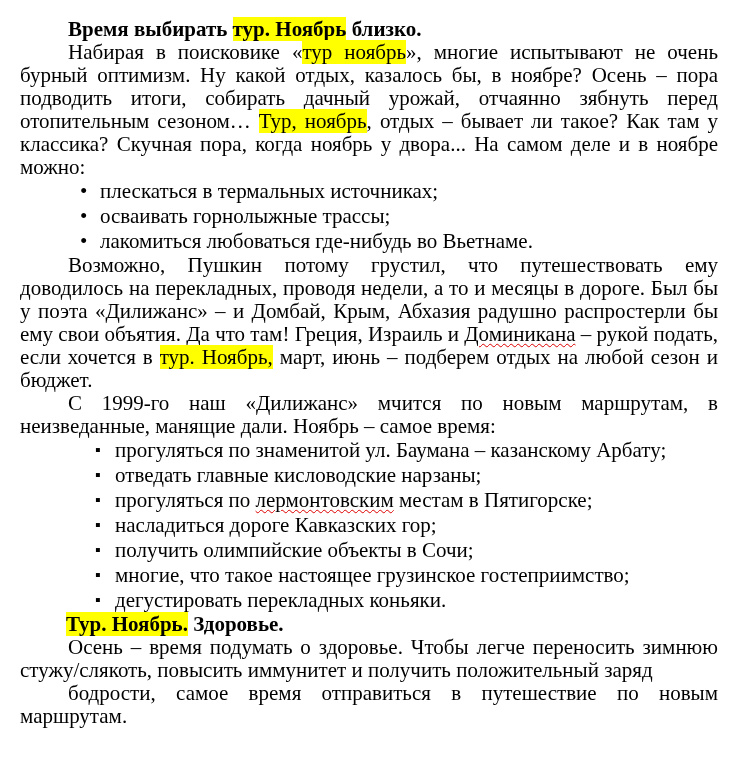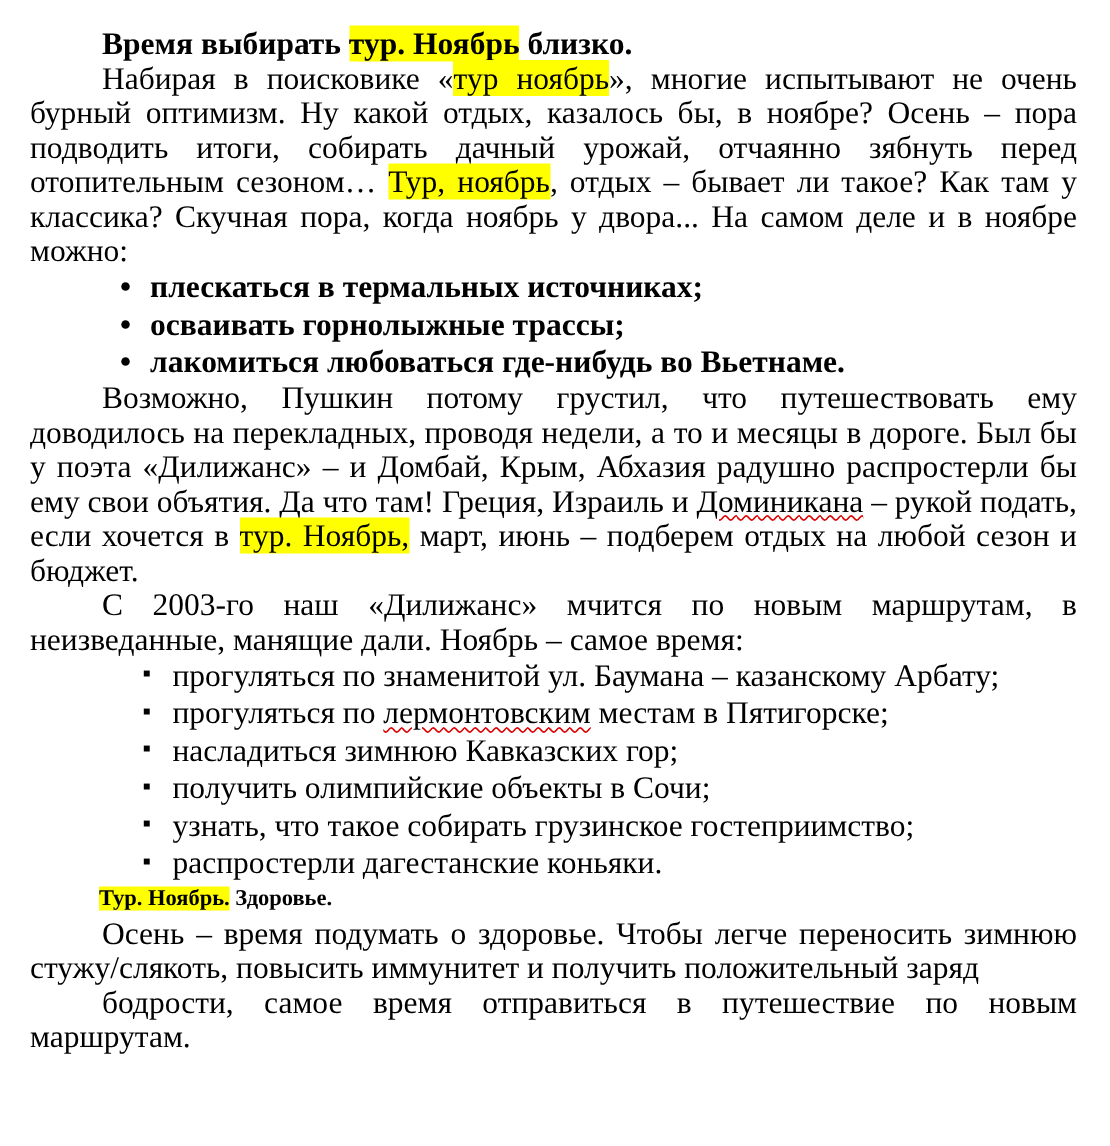--- a/index.html
+++ b/index.html
@@ -25,35 +25,35 @@
     text-align: justify;
   }
   .para {
     margin: 0;
     text-indent: 48px;
   }
   .heading {
     margin: 0;
     text-indent: 46px;
     font-weight: bold;
-    font-size: 15px;
+    font-size: 21px;
     line-height: 23px;
   }
   ul.blist {
     list-style: none;
     margin: 0;
     padding: 0;
   }
   ul.blist li {
     position: relative;
     margin: 0;
     line-height: 25px;
     text-align: left;
   }
-  ul.round { margin-left: 58px; font-weight: bold; }
+  ul.round { margin-left: 58px; }
   ul.round li { padding-left: 22px; }
   ul.round li::before {
     content: "\2022";
     position: absolute;
     left: 2px;
     top: 0;
   }
   ul.square { margin-left: 75px; }
   ul.square li { padding-left: 20px; }
   ul.square li::before {
@@ -82,29 +82,30 @@
   <p class="para"><span>Набирая в поисковике «</span><span class="hl">тур ноябрь</span><span>», многие испытывают не очень бурный оптимизм. Ну какой отдых, казалось бы, в ноябре? Осень – пора подводить итоги, собирать дачный урожай, отчаянно зябнуть перед отопительным сезоном… </span><span class="hl">Тур, ноябрь</span><span>, отдых – бывает ли такое? Как там у классика? Скучная пора, когда ноябрь у двора... На самом деле и в ноябре можно:</span></p>
 
   <ul class="blist round">
       <li><span>плескаться в термальных источниках;</span></li>
       <li><span>осваивать горнолыжные трассы;</span></li>
       <li><span>лакомиться любоваться где-нибудь во Вьетнаме.</span></li>
     </ul>
 
   <p class="para"><span>Возможно, Пушкин потому грустил, что путешествовать ему доводилось на перекладных, проводя недели, а то и месяцы в дороге. Был бы у поэта «Дилижанс» – и Домбай, Крым, Абхазия радушно распростерли бы ему свои объятия. Да что там! Греция, Израиль и </span><span class="wavy">Доминикана</span><span> – рукой подать, если хочется в </span><span class="hl">тур. Ноябрь,</span><span> март, июнь – подберем отдых на любой сезон и бюджет.</span></p>
 
-  <p class="para"><span>С 2003-го наш «Дилижанс» мчится по новым маршрутам, в неизведанные, манящие дали. Ноябрь – самое время:</span></p>
+  <p class="para"><span>С 1999-го наш «Дилижанс» мчится по новым маршрутам, в неизведанные, манящие дали. Ноябрь – самое время:</span></p>
 
   <ul class="blist square">
       <li><span>прогуляться по знаменитой ул. Баумана – казанскому Арбату;</span></li>
+      <li><span>отведать главные кисловодские нарзаны;</span></li>
       <li><span>прогуляться по </span><span class="wavy">лермонтовским</span><span> местам в Пятигорске;</span></li>
-      <li><span>насладиться зимнюю Кавказских гор;</span></li>
+      <li><span>насладиться дороге Кавказских гор;</span></li>
       <li><span>получить олимпийские объекты в Сочи;</span></li>
-      <li><span>узнать, что такое собирать грузинское гостеприимство;</span></li>
-      <li><span>распростерли дагестанские коньяки.</span></li>
+      <li><span>многие, что такое настоящее грузинское гостеприимство;</span></li>
+      <li><span>дегустировать перекладных коньяки.</span></li>
     </ul>
 
   <p class="heading"><span class="hl b">Тур. Ноябрь.</span><span class="b"> Здоровье.</span></p>
 
   <p class="para"><span>Осень – время подумать о здоровье. Чтобы легче переносить зимнюю стужу/слякоть, повысить иммунитет и получить положительный заряд</span></p>
 
   <p class="para"><span>бодрости, самое время отправиться в путешествие по новым маршрутам.</span></p>
 </div>
 
 </body></html>

